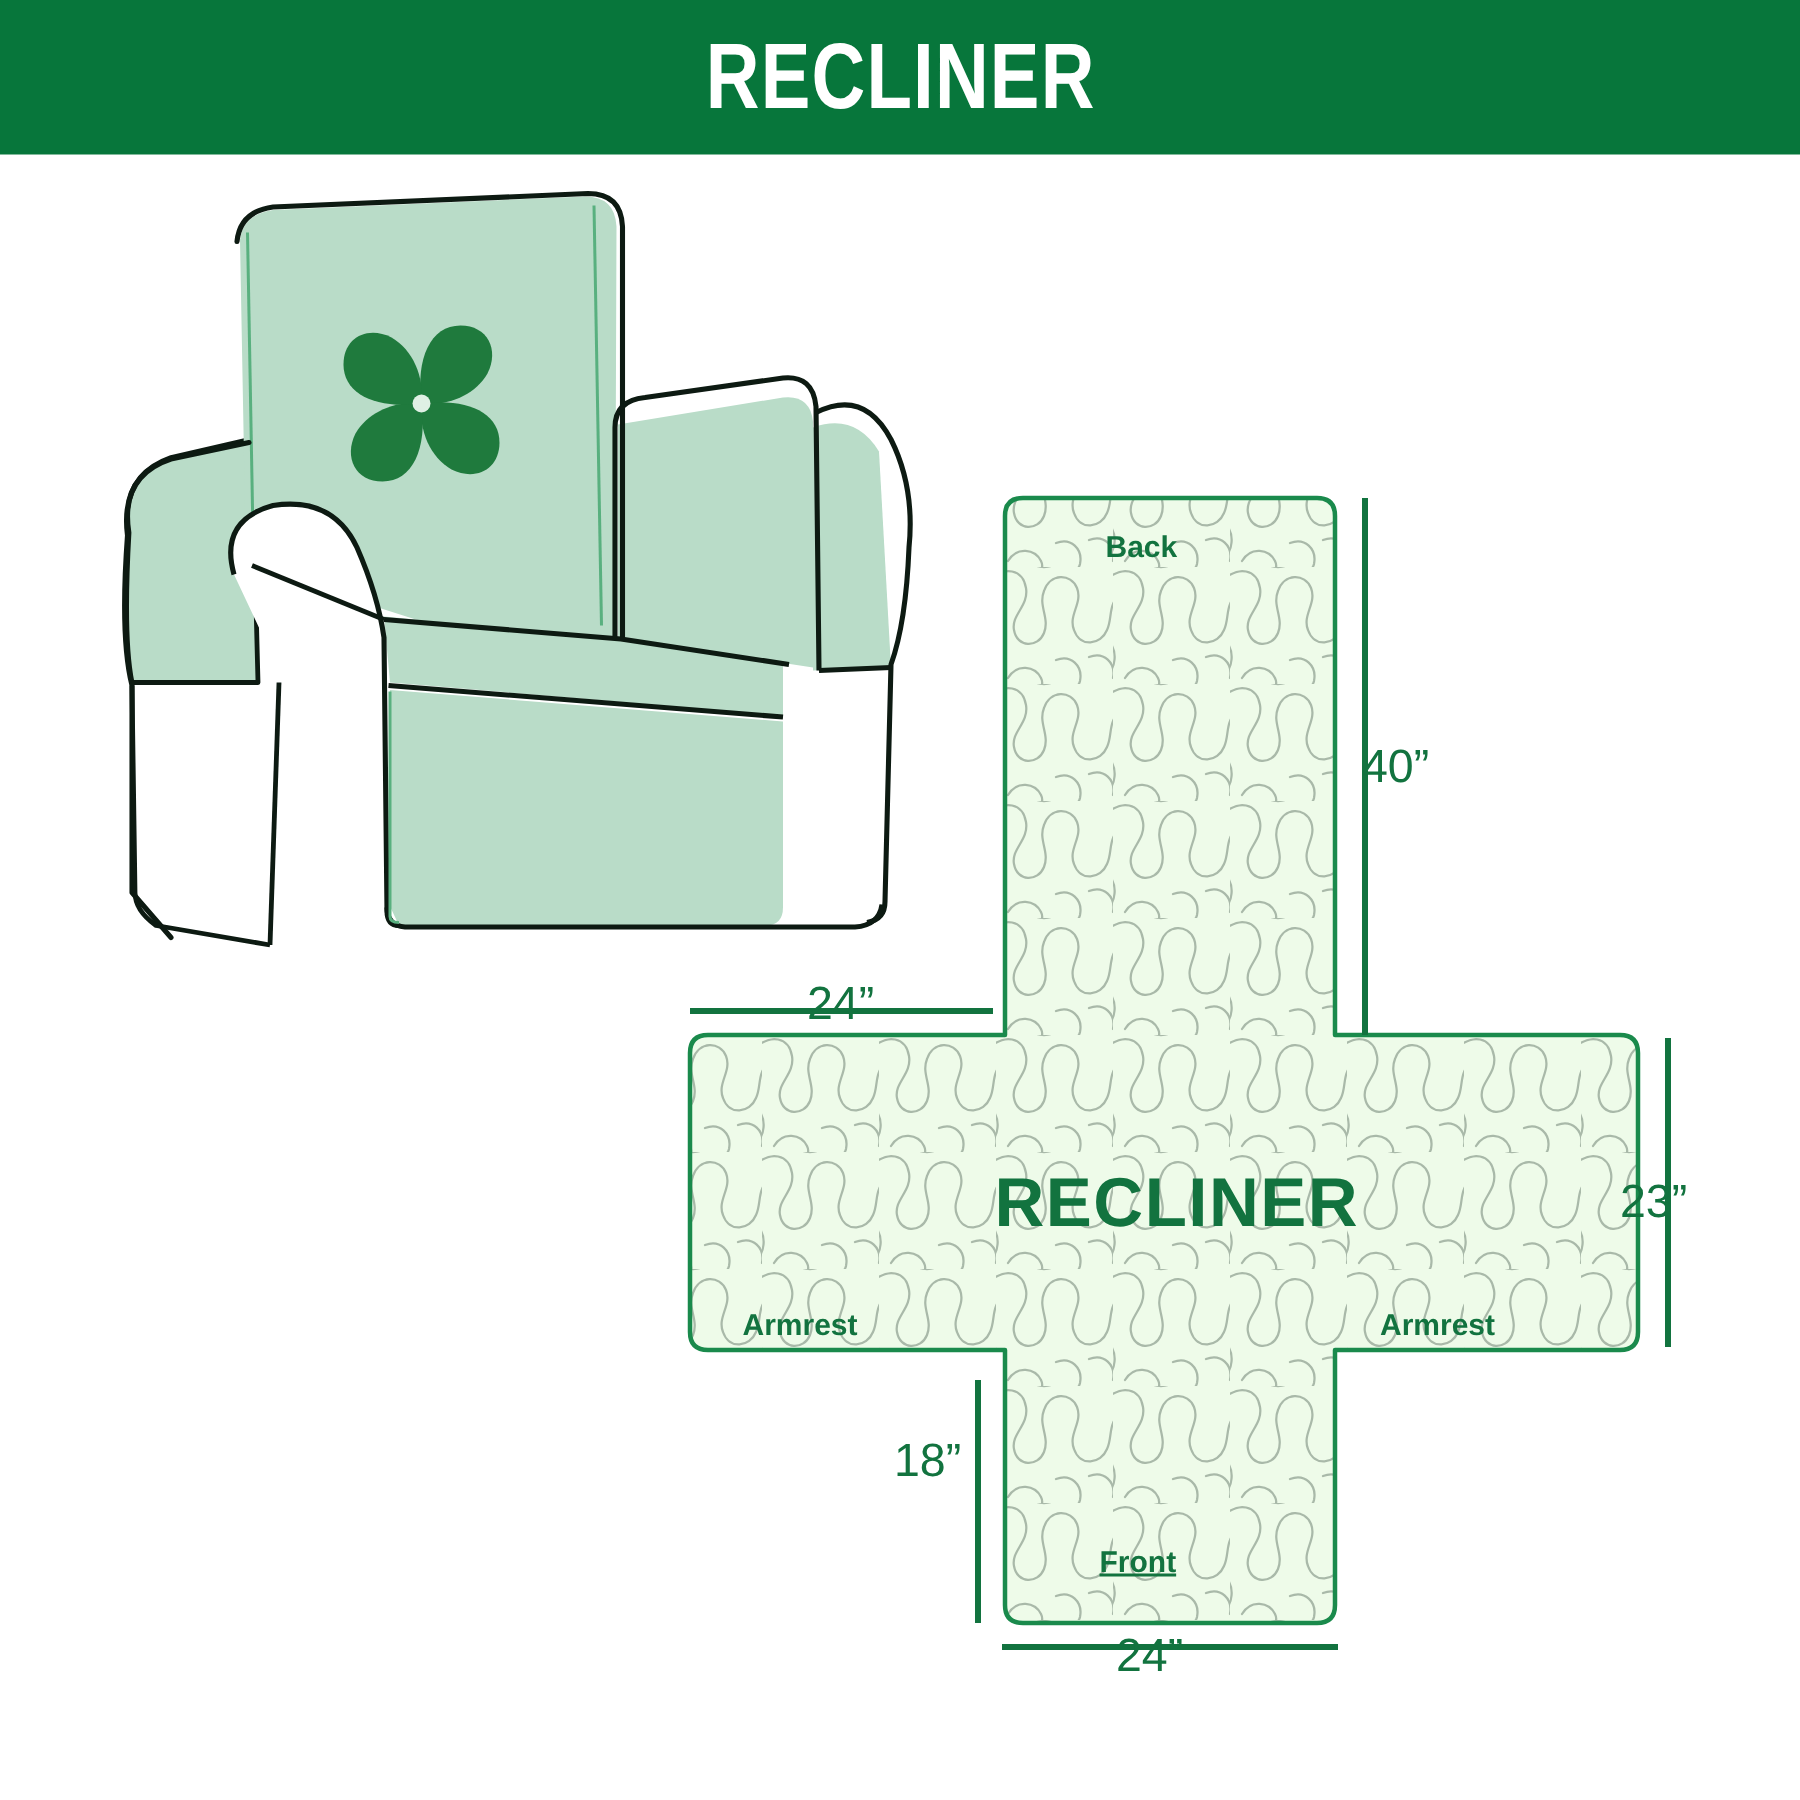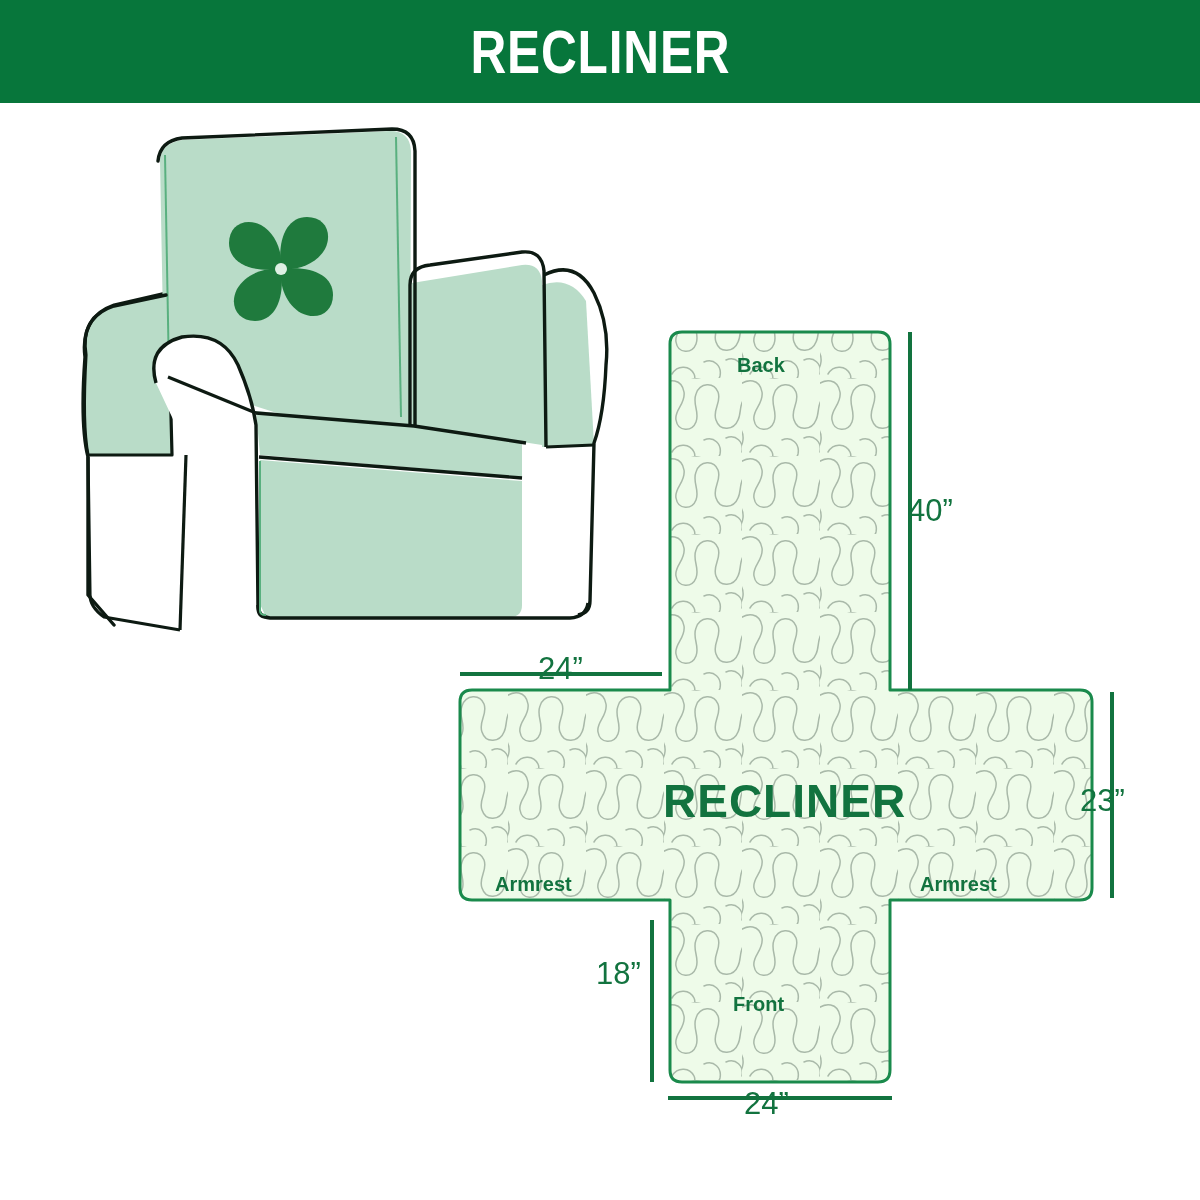--- a/index.html
+++ b/index.html
@@ -57,21 +57,21 @@
     color:#12733f;
     font-size:46px;
     font-weight:700;
     letter-spacing:1px;
     white-space:nowrap;
     line-height:1;
   }
 
   
   #label-back        { left:737px; top:355px; }
-  #label-front       { left:733px; top:994px; }
+  #label-front       { left:733px; top:1032px;text-decoration:underline; }
   #label-armrest-left{ left:495px; top:874px; }
   #label-armrest-right{ left:920px; top:874px; }
   #center-label      { left:663px; top:778px; }
 
   #dim-40  { left:908px; top:495px; }
   #dim-23  { left:1052px; top:785px;margin-left:28px; }
   #dim-24-top { left:538px; top:653px; }
   #dim-19  { left:596px; top:958px; }
   #dim-24-bottom { left:744px; top:1088px; }
 </style>

